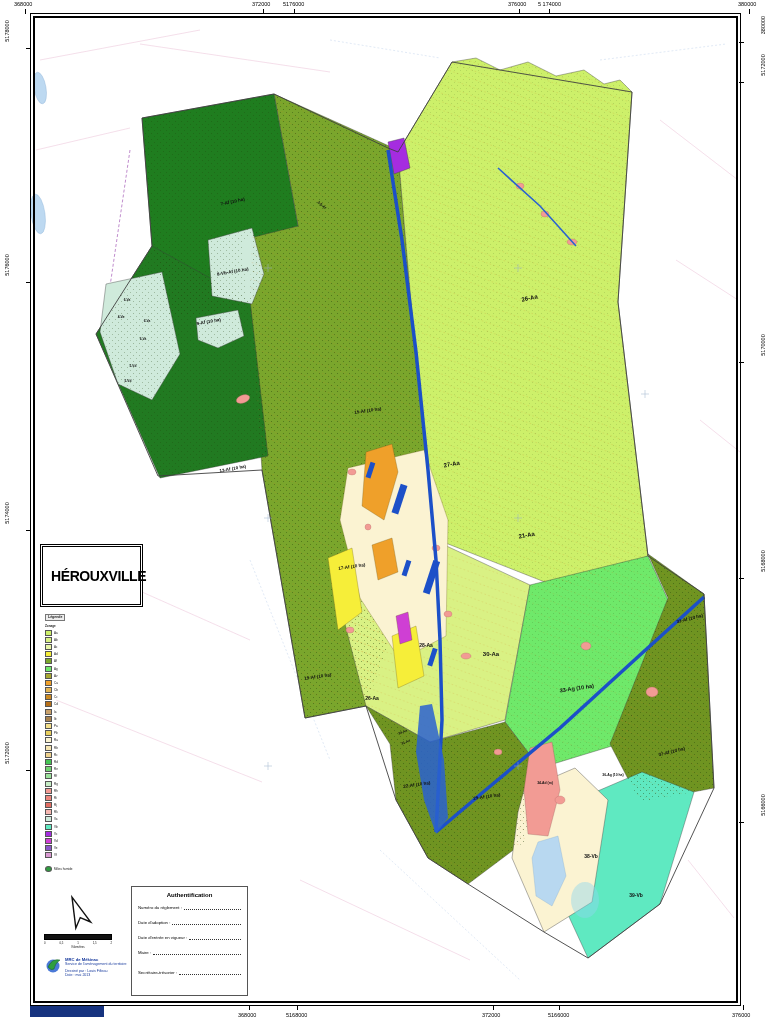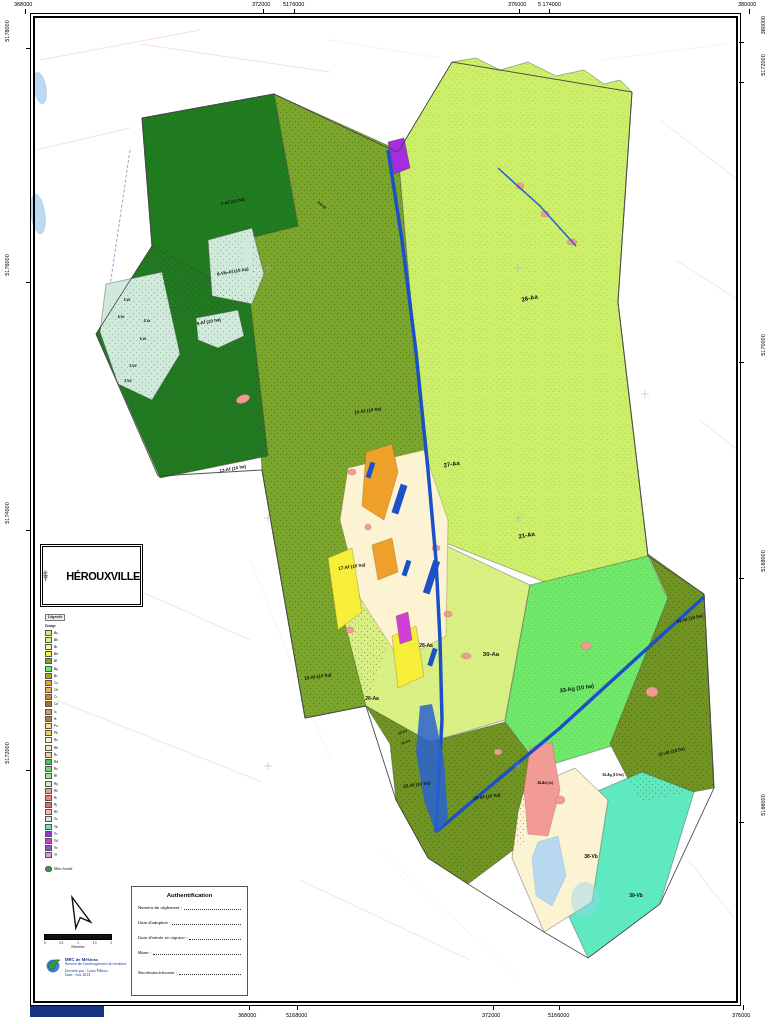--- a/index.html
+++ b/index.html
@@ -11,22 +11,22 @@
   .frame-inner{position:absolute;left:33px;top:16px;width:701px;height:983px;border:2px solid #000;z-index:4;pointer-events:none;}
   .map-svg{position:absolute;left:0;top:0;z-index:1;}
   
   .edge{position:absolute;font-size:5.5px;color:#000;white-space:nowrap;z-index:5;}
   .edge.vert{width:40px;text-align:center;transform:rotate(-90deg);}
   .tick{position:absolute;background:#000;z-index:5;}
   
   .titlebox{position:absolute;left:40px;top:544px;width:97px;height:57px;background:#fff;
             border:1px solid #000;box-shadow:inset 0 0 0 1px #fff, inset 0 0 0 2px #000;z-index:6;
             display:flex;align-items:center;padding:2px;}
-  .title-text{font-size:11px;font-weight:bold;letter-spacing:-0.4px;color:#000;
-              font-stretch:condensed;margin-left:18px;}
+  .title-text{font-size:14px;font-weight:bold;letter-spacing:-0.4px;color:#000;
+              font-stretch:condensed;margin-left:8px;}
   
   .legend{position:absolute;left:45px;top:604px;width:92px;z-index:6;}
   .legend-header{display:inline-block;border:0.5px solid #777;background:#eee;
                  font-size:3.5px;font-weight:bold;padding:0.5px 2px;color:#222;}
   .legend-sub{font-size:3px;font-weight:bold;color:#222;margin:2px 0 1px 0;}
   .legend-item{display:flex;align-items:center;height:7.2px;}
   .legend-swatch{width:5px;height:4px;border:0.5px solid #555;margin-right:2px;flex:none;}
   .legend-label{font-size:3px;color:#222;white-space:nowrap;}
   .legend-extra{margin-top:6px;}
   .legend-extra .legend-swatch{border-radius:50%;}

